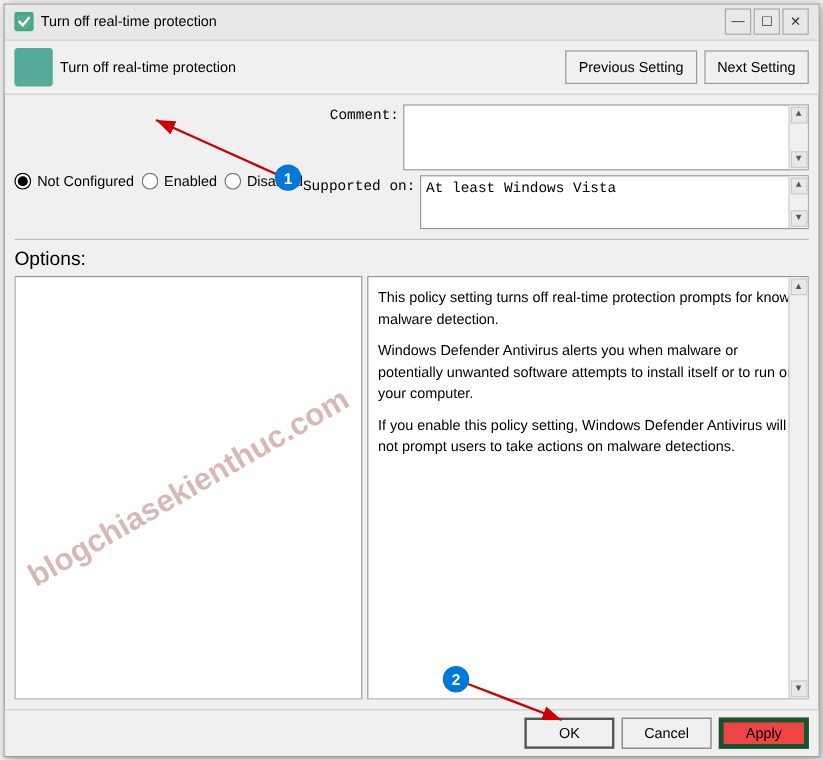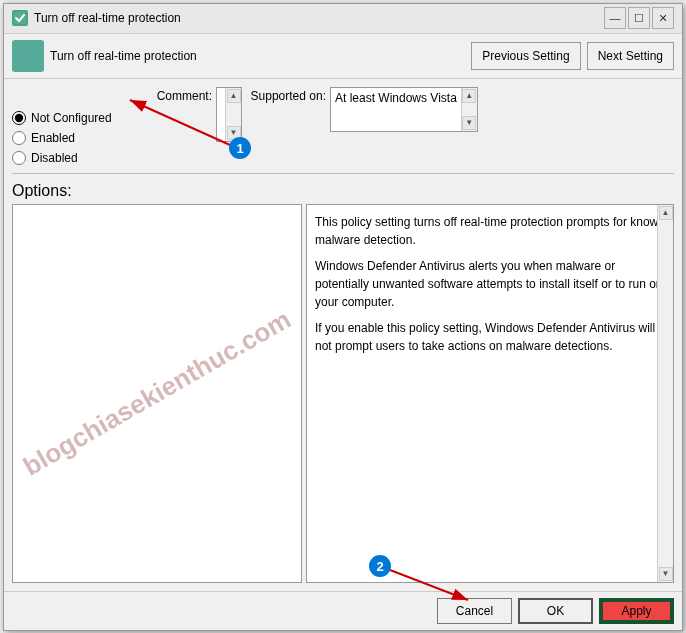--- a/index.html
+++ b/index.html
@@ -89,43 +89,44 @@
     }
 
     .top-section {
       display: flex;
       gap: 0;
       flex-shrink: 0;
     }
 
     .radio-group {
       display: flex;
-      flex-direction: column;
+      flex-direction: row;
       gap: 6px;
       min-width: 120px;
       padding-top: 24px;
     }
     .radio-item {
       display: flex;
       align-items: center;
       gap: 5px;
       cursor: pointer;
     }
     .radio-input {
       width: 14px; height: 14px;
       accent-color: #000;
       cursor: pointer;
     }
     .radio-label { font-size: 12px; cursor: pointer; }
 
     .right-section {
       flex: 1;
       display: flex;
-      flex-direction: row;
+      flex-direction: column;
       gap: 4px;
+      font-family: Liberation Mono, monospace;
     }
     .field-row {
       display: flex;
       align-items: flex-start;
       gap: 4px;
     }
     .field-label {
       font-size: 12px;
       color: #000;
       min-width: 80px;
@@ -374,22 +375,22 @@
           <div class="scroll-arrow">▲</div>
           <div style="flex:1;"></div>
           <div class="scroll-arrow">▼</div>
         </div>
       </div>
     </div>
 
   </div>
 
   <div class="button-bar">
+    <button class="action-btn default-btn">OK</button>
     <button class="action-btn">Cancel</button>
-    <button class="action-btn default-btn">OK</button>
     <button class="action-btn apply-btn">Apply</button>
   </div>
 
   <svg class="annotation-svg" xmlns="http://www.w3.org/2000/svg">
 
     <defs>
       <marker id="arrowhead1" markerWidth="8" markerHeight="6" refX="8" refY="3" orient="auto">
         <polygon points="0 0, 8 3, 0 6" fill="#cc0000"></polygon>
       </marker>
       <marker id="arrowhead2" markerWidth="8" markerHeight="6" refX="8" refY="3" orient="auto">

